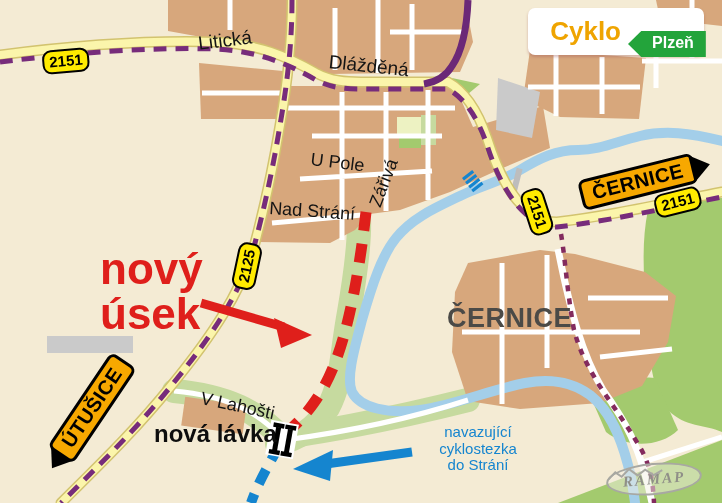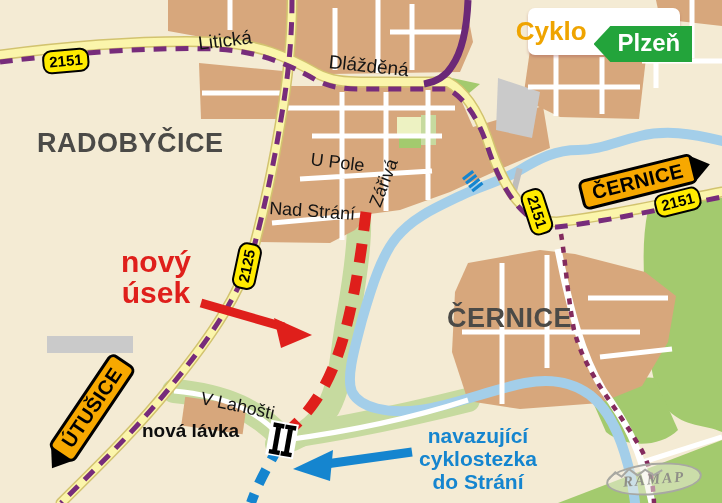--- a/index.html
+++ b/index.html
@@ -31,30 +31,30 @@
   .pencil{position:absolute;display:flex;align-items:center;transform:translate(-50%,-50%) rotate(var(--r));}
   .pencil-body{background:var(--amber);border:3px solid #000;border-radius:7px;font-weight:bold;
                font-size:20px;padding:1px 9px;color:#000;letter-spacing:0.5px;}
   .tip-right{width:0;height:0;border-top:14px solid transparent;border-bottom:14px solid transparent;
              border-left:19px solid #000;margin-left:-4px;}
   .tip-left{width:0;height:0;border-top:14px solid transparent;border-bottom:14px solid transparent;
             border-right:19px solid #000;margin-right:-4px;}
 
   .logo{position:absolute;left:528px;top:8px;width:152px;height:47px;background:#fff;border-radius:7px;
         display:flex;align-items:center;justify-content:center;gap:7px;
-        box-shadow:0 2px 3px rgba(160,90,90,0.4);}
+        box-shadow:0 2px 3px rgba(160,90,90,0.4);padding-left:24px;}
   .logo-cyklo{color:var(--logo-orange);font-weight:bold;font-size:26px;}
-  .logo-plzen{background:var(--logo-green);color:#fff;font-weight:bold;font-size:24px;
+  .logo-plzen{background:var(--logo-green);color:#fff;font-weight:bold;font-size:16px;
               padding:3px 12px 5px 24px;clip-path:polygon(0 50%,17% 0,100% 0,100% 100%,17% 100%);margin-top:25px;}
 
-  .new-section-lbl{position:absolute;left:100px;top:247px;width:112px;text-align:center;
-                   font-size:30px;font-weight:bold;color:var(--red);line-height:1.02;}
-  .footbridge-lbl{position:absolute;left:142px;top:420px;font-size:19px;font-weight:bold;color:#0d0d0d;}
+  .new-section-lbl{position:absolute;left:100px;top:247px;width:112px;
+                   font-size:44px;font-weight:bold;color:var(--red);line-height:1.02;}
+  .footbridge-lbl{position:absolute;left:154px;top:420px;font-size:24px;font-weight:bold;color:#0d0d0d;}
   .connecting-lbl{position:absolute;left:396px;top:424px;width:164px;text-align:center;
-                  font-size:21px;font-weight:bold;color:var(--blue);line-height:1.1;}
+                  font-size:15px;font-weight:normal;color:var(--blue);line-height:1.1;}
   .watermark{position:absolute;left:606px;top:463px;width:92px;height:28px;border:2px solid #A8A8A2;
              border-radius:50%;color:#8F8F88;display:flex;align-items:center;justify-content:center;
              font-family:"Liberation Serif",serif;font-style:italic;font-weight:bold;font-size:15px;
              letter-spacing:2px;transform:rotate(-5deg);background:rgba(244,240,228,0.5);}
   .watermark svg{position:absolute;left:18px;top:-9px;}
 </style>
 </head>
 <body>
 
 <div id="map">
@@ -161,21 +161,20 @@
     </g>
   </svg>
 
   <div class="lbl street-lbl" style="left:197px;top:33px;transform:rotate(-7deg);font-size:19px;">Litická</div>
   <div class="lbl street-lbl" style="left:330px;top:51px;transform:rotate(6deg);font-size:19px;">Dlážděná</div>
   <div class="lbl street-lbl" style="left:312px;top:149px;transform:rotate(7deg);">U Pole</div>
   <div class="lbl street-lbl" style="left:384px;top:183px;transform:translate(-50%,-50%) rotate(-69deg);transform-origin:center;">Zářivá</div>
   <div class="lbl street-lbl" style="left:270px;top:198px;transform:rotate(4deg);">Nad Strání</div>
   <div class="lbl street-lbl" style="left:203px;top:388px;transform:rotate(12deg);">V Lahošti</div>
 
-  <div class="lbl area-lbl" style="left:37px;top:128px;">RADOBYČICE</div>
   <div class="lbl area-lbl" style="left:447px;top:303px;">ČERNICE</div>
 
   <div class="badge" style="left:66px;top:61px;--r:-5deg;">2151</div>
   <div class="badge" style="left:537px;top:212px;--r:72deg;">2151</div>
   <div class="badge" style="left:678px;top:202px;--r:-14deg;">2151</div>
   <div class="badge" style="left:247px;top:266px;--r:-78deg;">2125</div>
 
   <div class="pencil" style="left:645px;top:180px;--r:-14deg;">
     <span class="pencil-body">ČERNICE</span>
     <span class="tip-right"></span>

